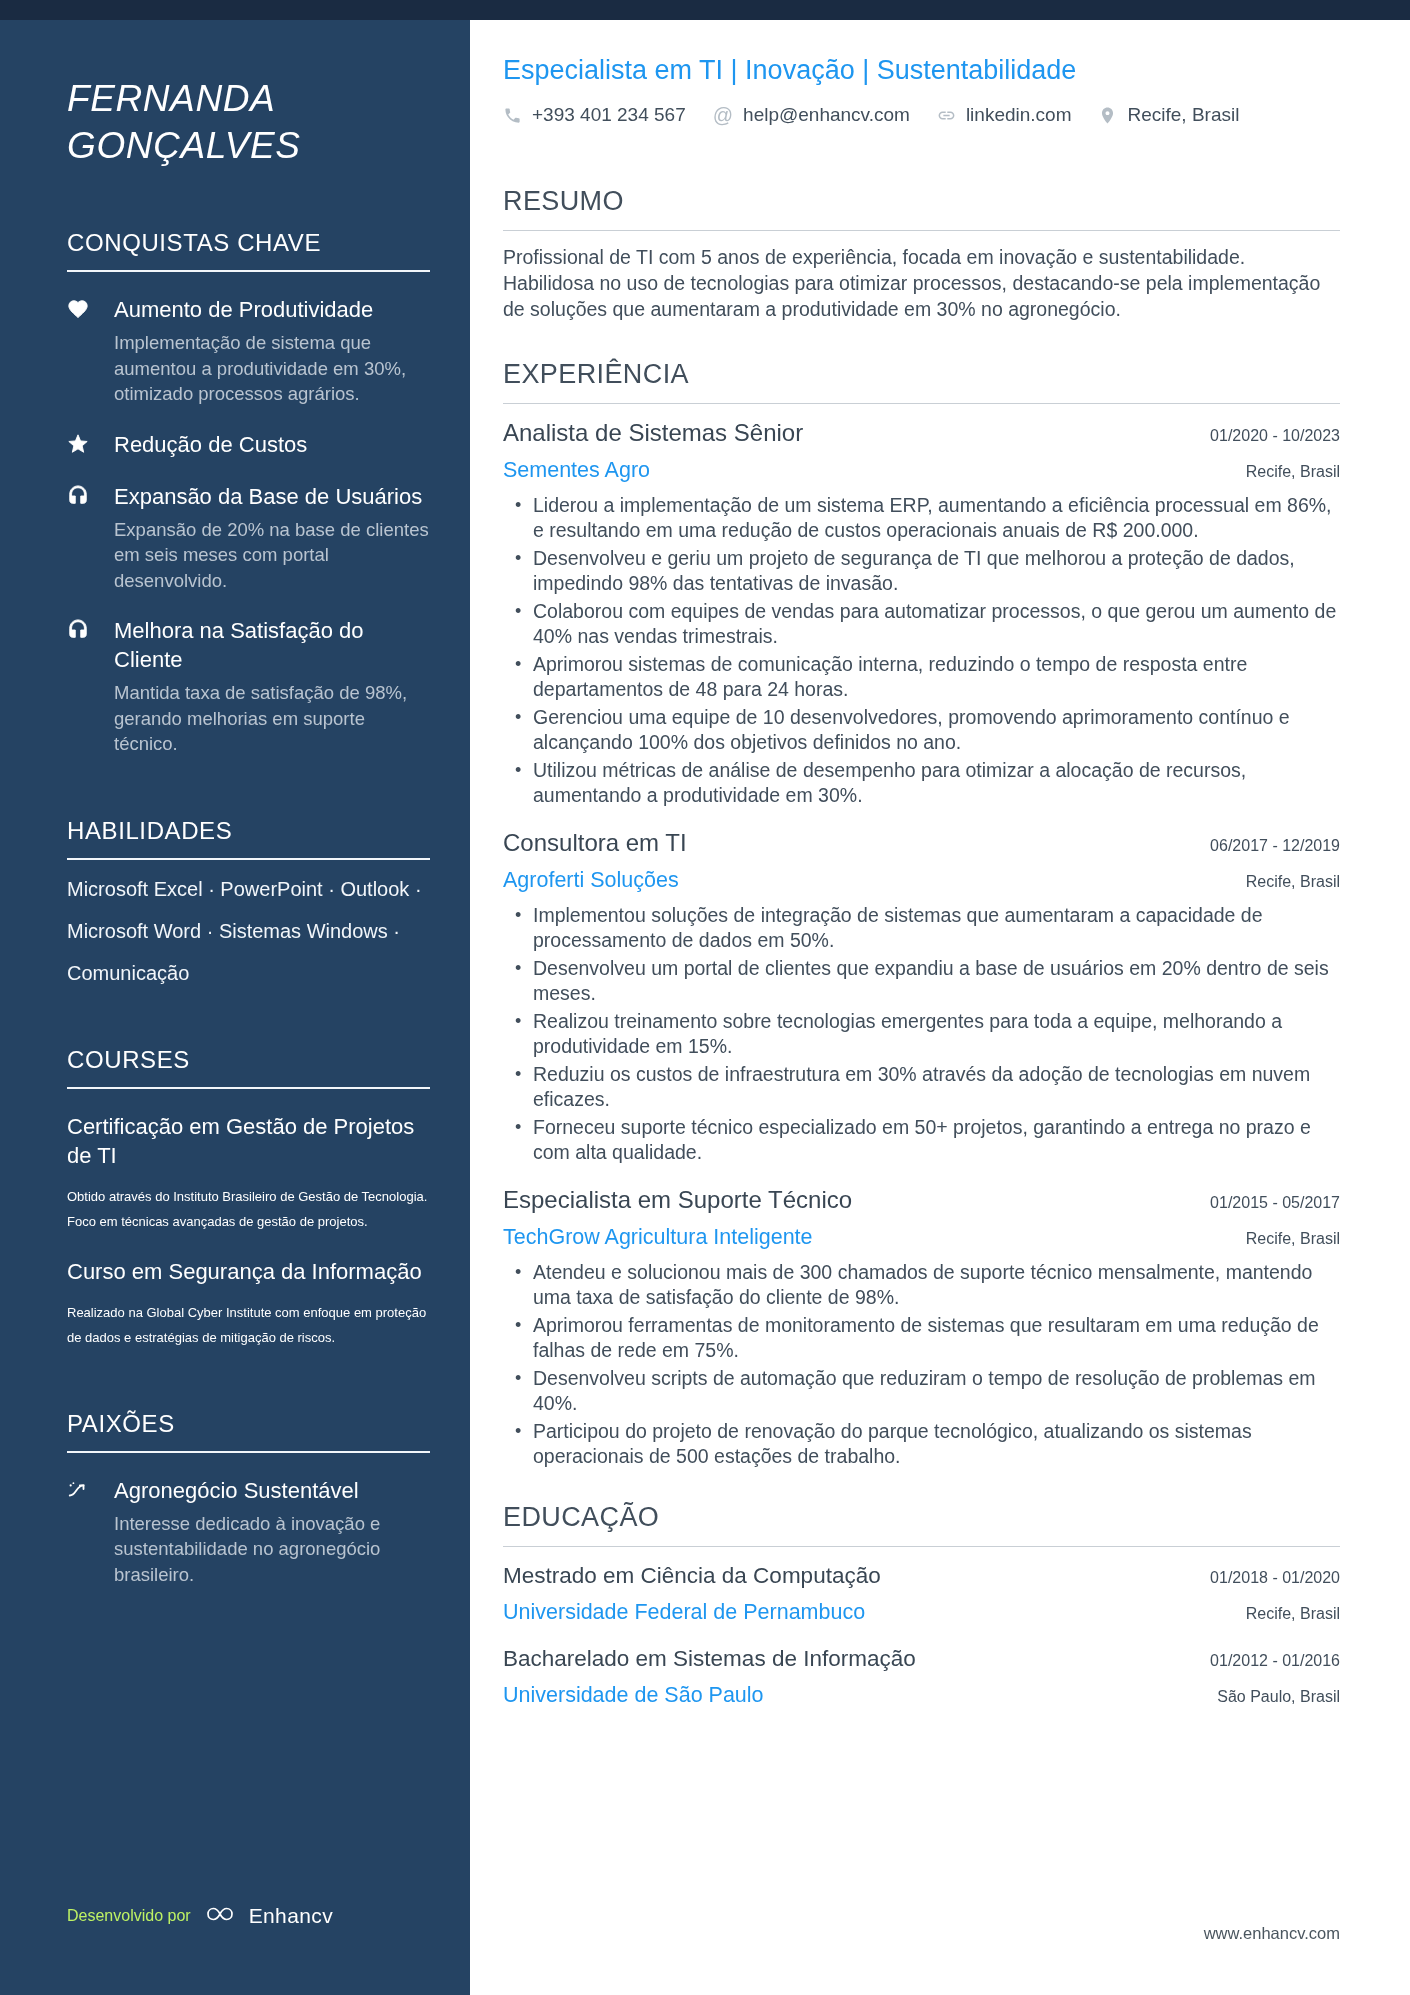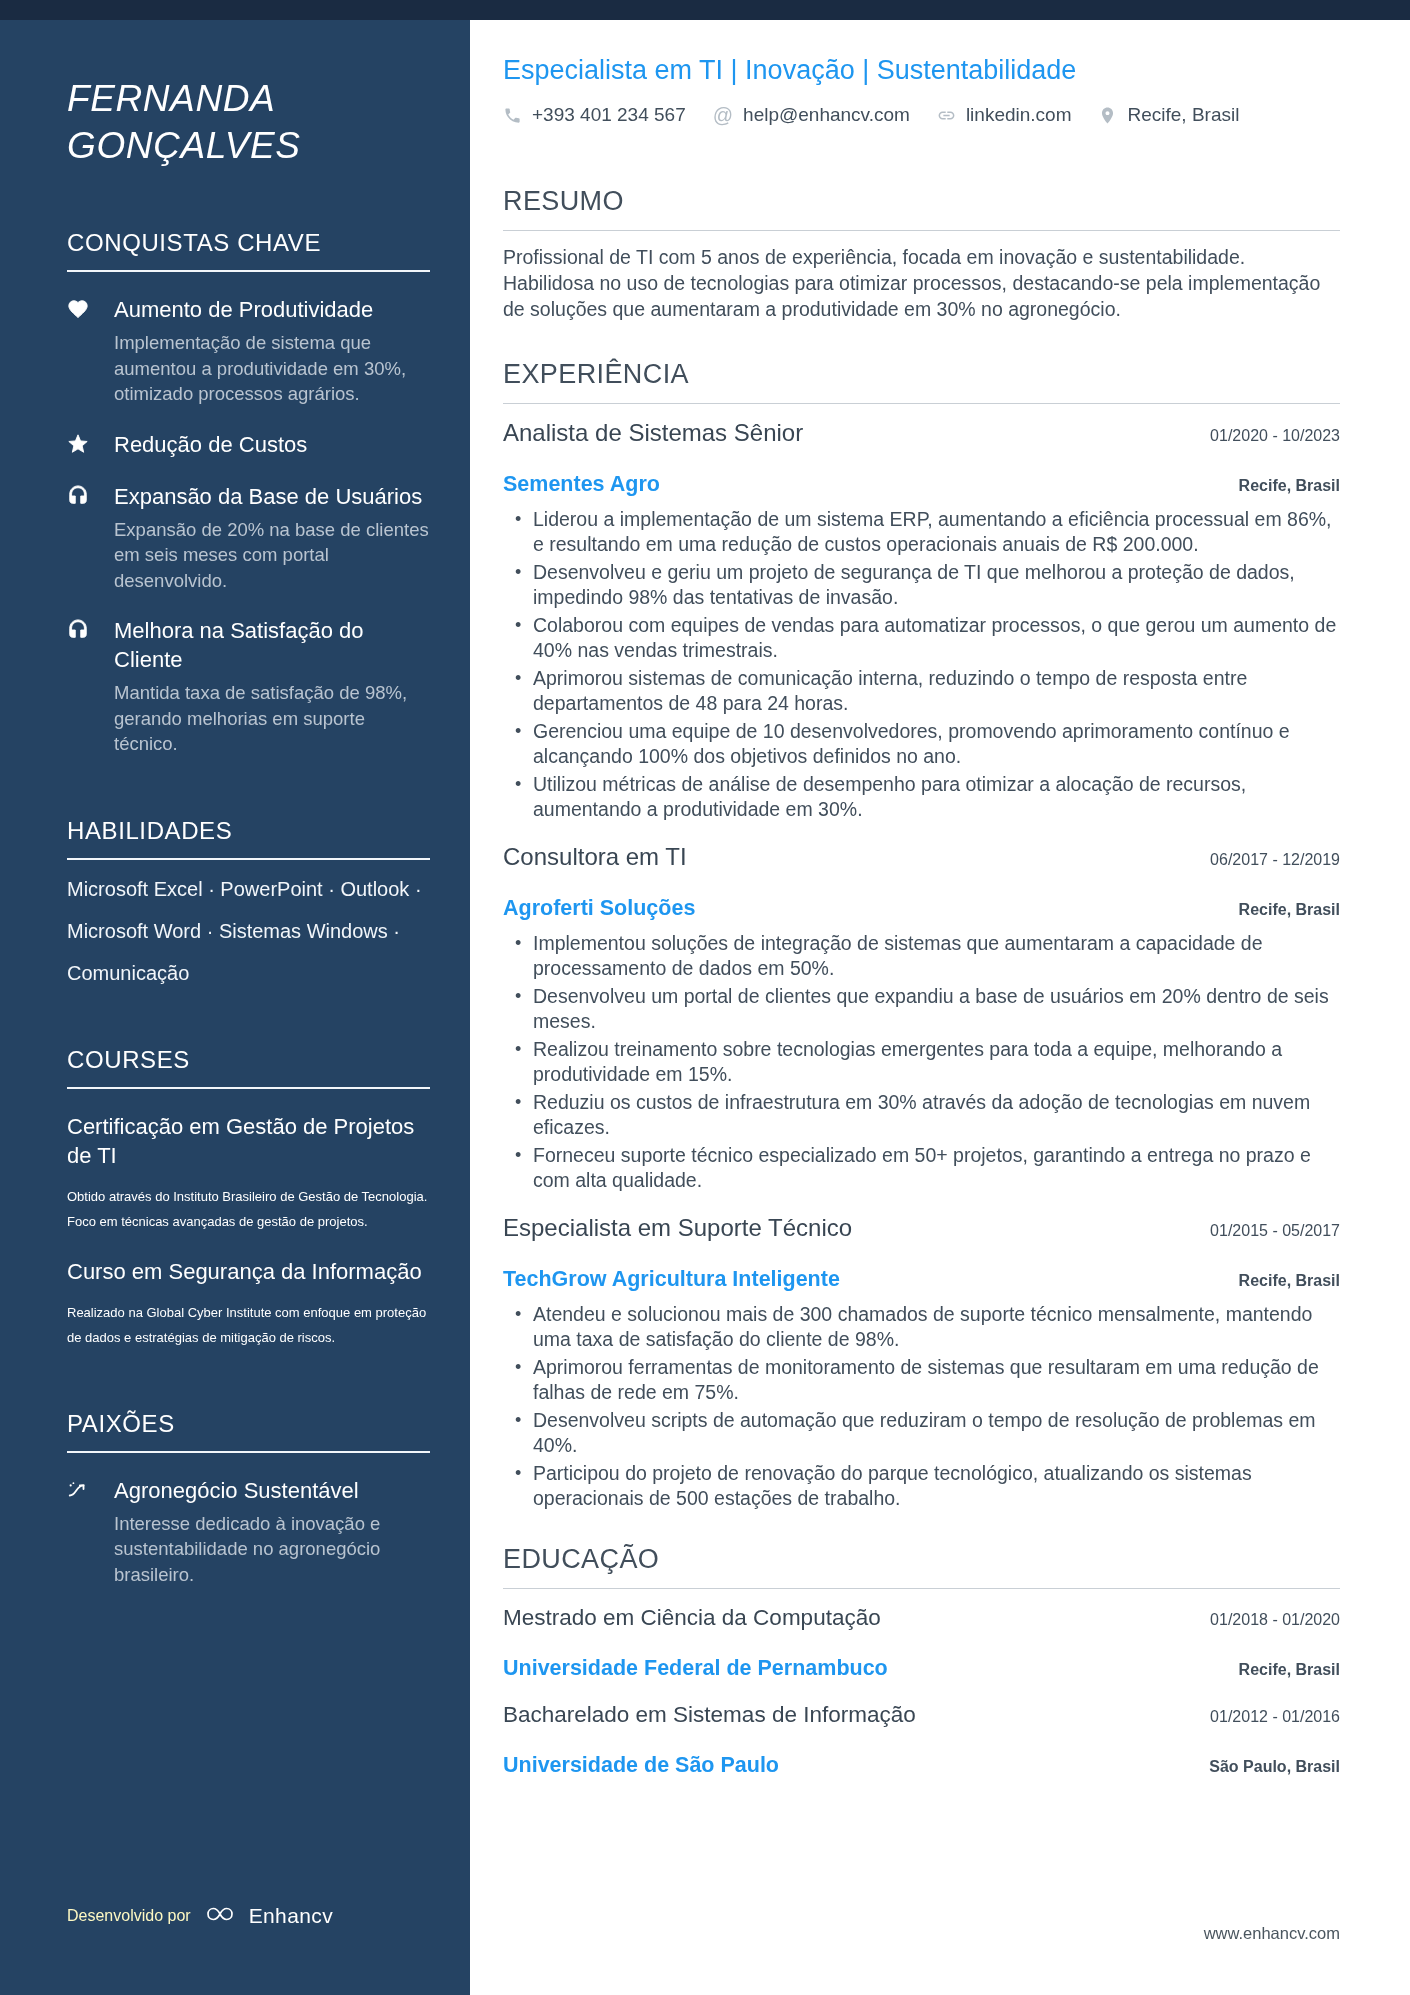--- a/index.html
+++ b/index.html
@@ -23,21 +23,21 @@
   .ach-ico svg { width:22px; height:22px; fill:#ffffff; stroke:#ffffff; }
   .ach-title { font-size:22px; line-height:29px; color:#ffffff; }
   .ach-desc { margin-top:6px; font-size:18.5px; line-height:25.5px; color:#b9c4d0; }
   .skill-line { font-size:20px; line-height:26px; color:#f2f6fa; margin-top:16px; }
   .skill-line:first-of-type { margin-top:20px; }
   .course { margin-top:23px; }
   .course-title { font-size:22px; line-height:29px; color:#ffffff; }
   .course-desc { margin-top:14px; font-size:13px; line-height:25px; color:#ffffff; }
   .side-footer { position:absolute; left:67px; bottom:64px; display:flex;
                  align-items:center; gap:11px; }
-  .dev-by { font-size:16px; color:#fef9c3;text-align:center; }
+  .dev-by { font-size:16px; color:#bef264;text-align:center; }
   .brand-logo svg { width:36px; height:26px; stroke:#ffffff; fill:none; stroke-width:1.7; }
   .brand { font-size:21px; color:#ffffff; letter-spacing:.4px; }
 
   
   .content { position:absolute; left:470px; top:0; width:940px; height:100%;
              padding:53px 70px 0 33px; background:#ffffff; }
   .head-title { font-size:27px; line-height:34px; font-weight:400;
                 color:var(--accent-blue,#1e96f0); }
   .contact { display:flex; gap:27px; margin-top:17px; align-items:center;
              font-size:19px; color:#414e5b; }
@@ -48,21 +48,21 @@
   .section-summary { margin-top:60px; }
   .section-exp { margin-top:37px; }
   .section-edu { margin-top:33px; }
   .sec-h { font-size:27px; letter-spacing:.4px; font-weight:400; color:#414e5b; }
   .sec-rule { border-bottom:1px solid #c9cfd5; margin-top:13px; }
   .summary-text { margin-top:13px; font-size:19.5px; line-height:26px; color:#414e5b; }
 
   .job { margin-top:15px; }
   .job + .job { margin-top:21px; }
   .jrow { display:flex; justify-content:space-between; align-items:baseline; }
-  .jrow2 { margin-top:25px;font-weight:bold; }
+  .jrow2 { margin-top:11px; }
   .job-title { font-size:24px; font-weight:400; color:#394653; }
   .job-dates, .job-loc { font-size:16px; color:#414e5b; white-space:nowrap; }
   .job-company { font-size:21.5px; color:var(--accent-blue,#1e96f0); }
   .bullets { margin:10px 0 0; padding-left:30px; list-style:none; }
   .bullets li { font-size:19.5px; line-height:25px; color:#414e5b;
                 position:relative; margin-bottom:3px; }
   .bullets li::before { content:"•"; position:absolute; left:-18px; top:0;
                         font-size:18px; color:#414e5b; }
 
   .edu { margin-top:16px; }

